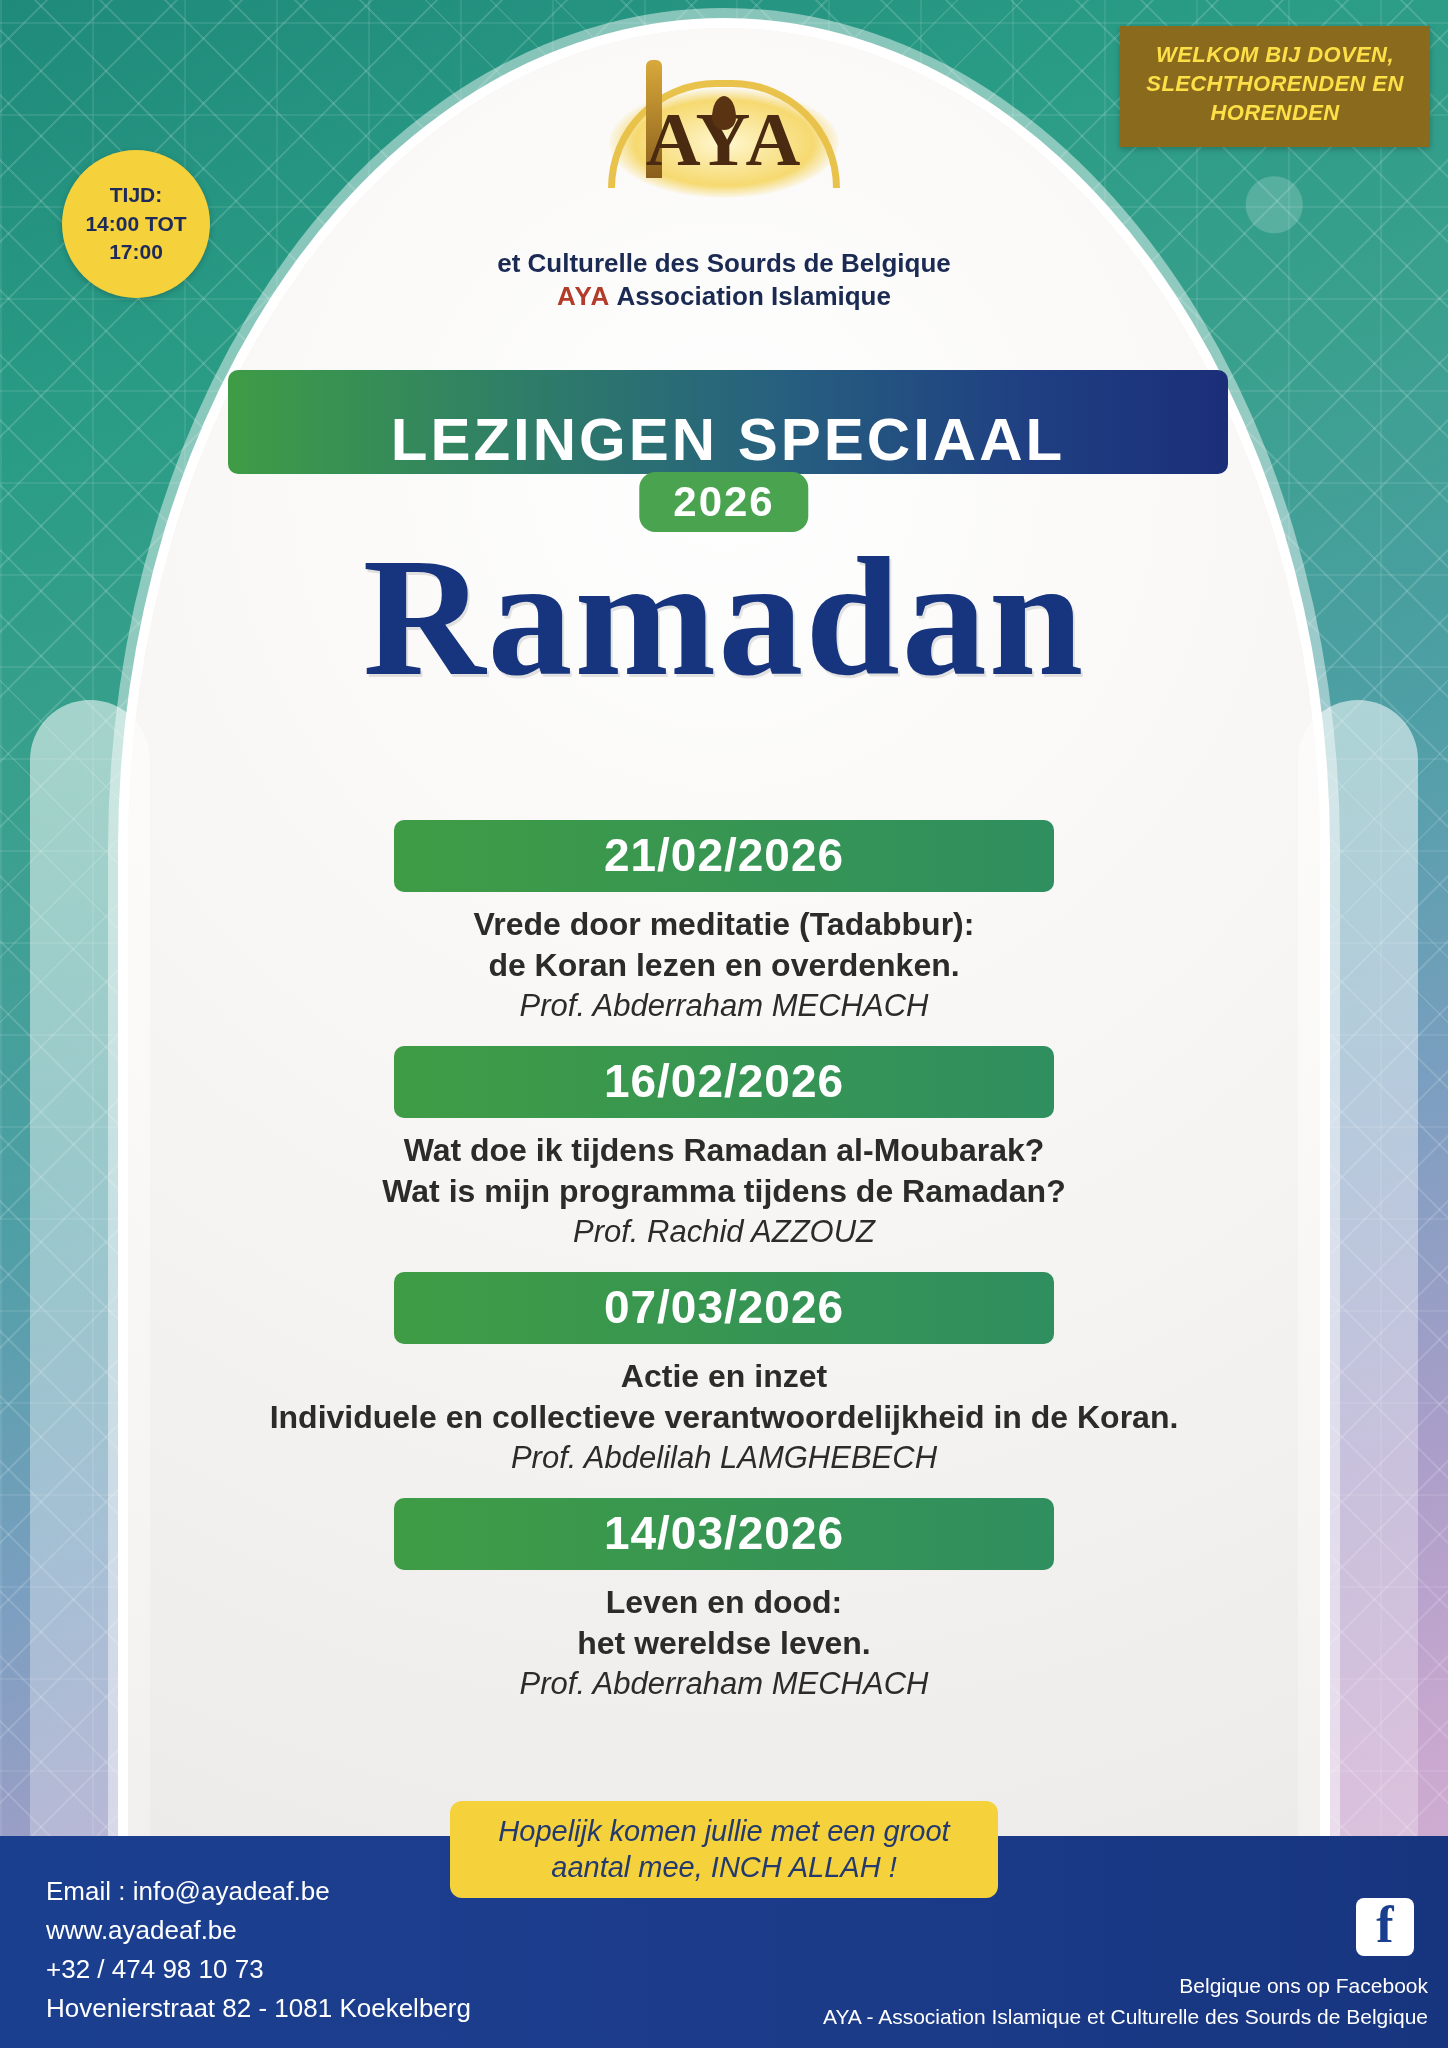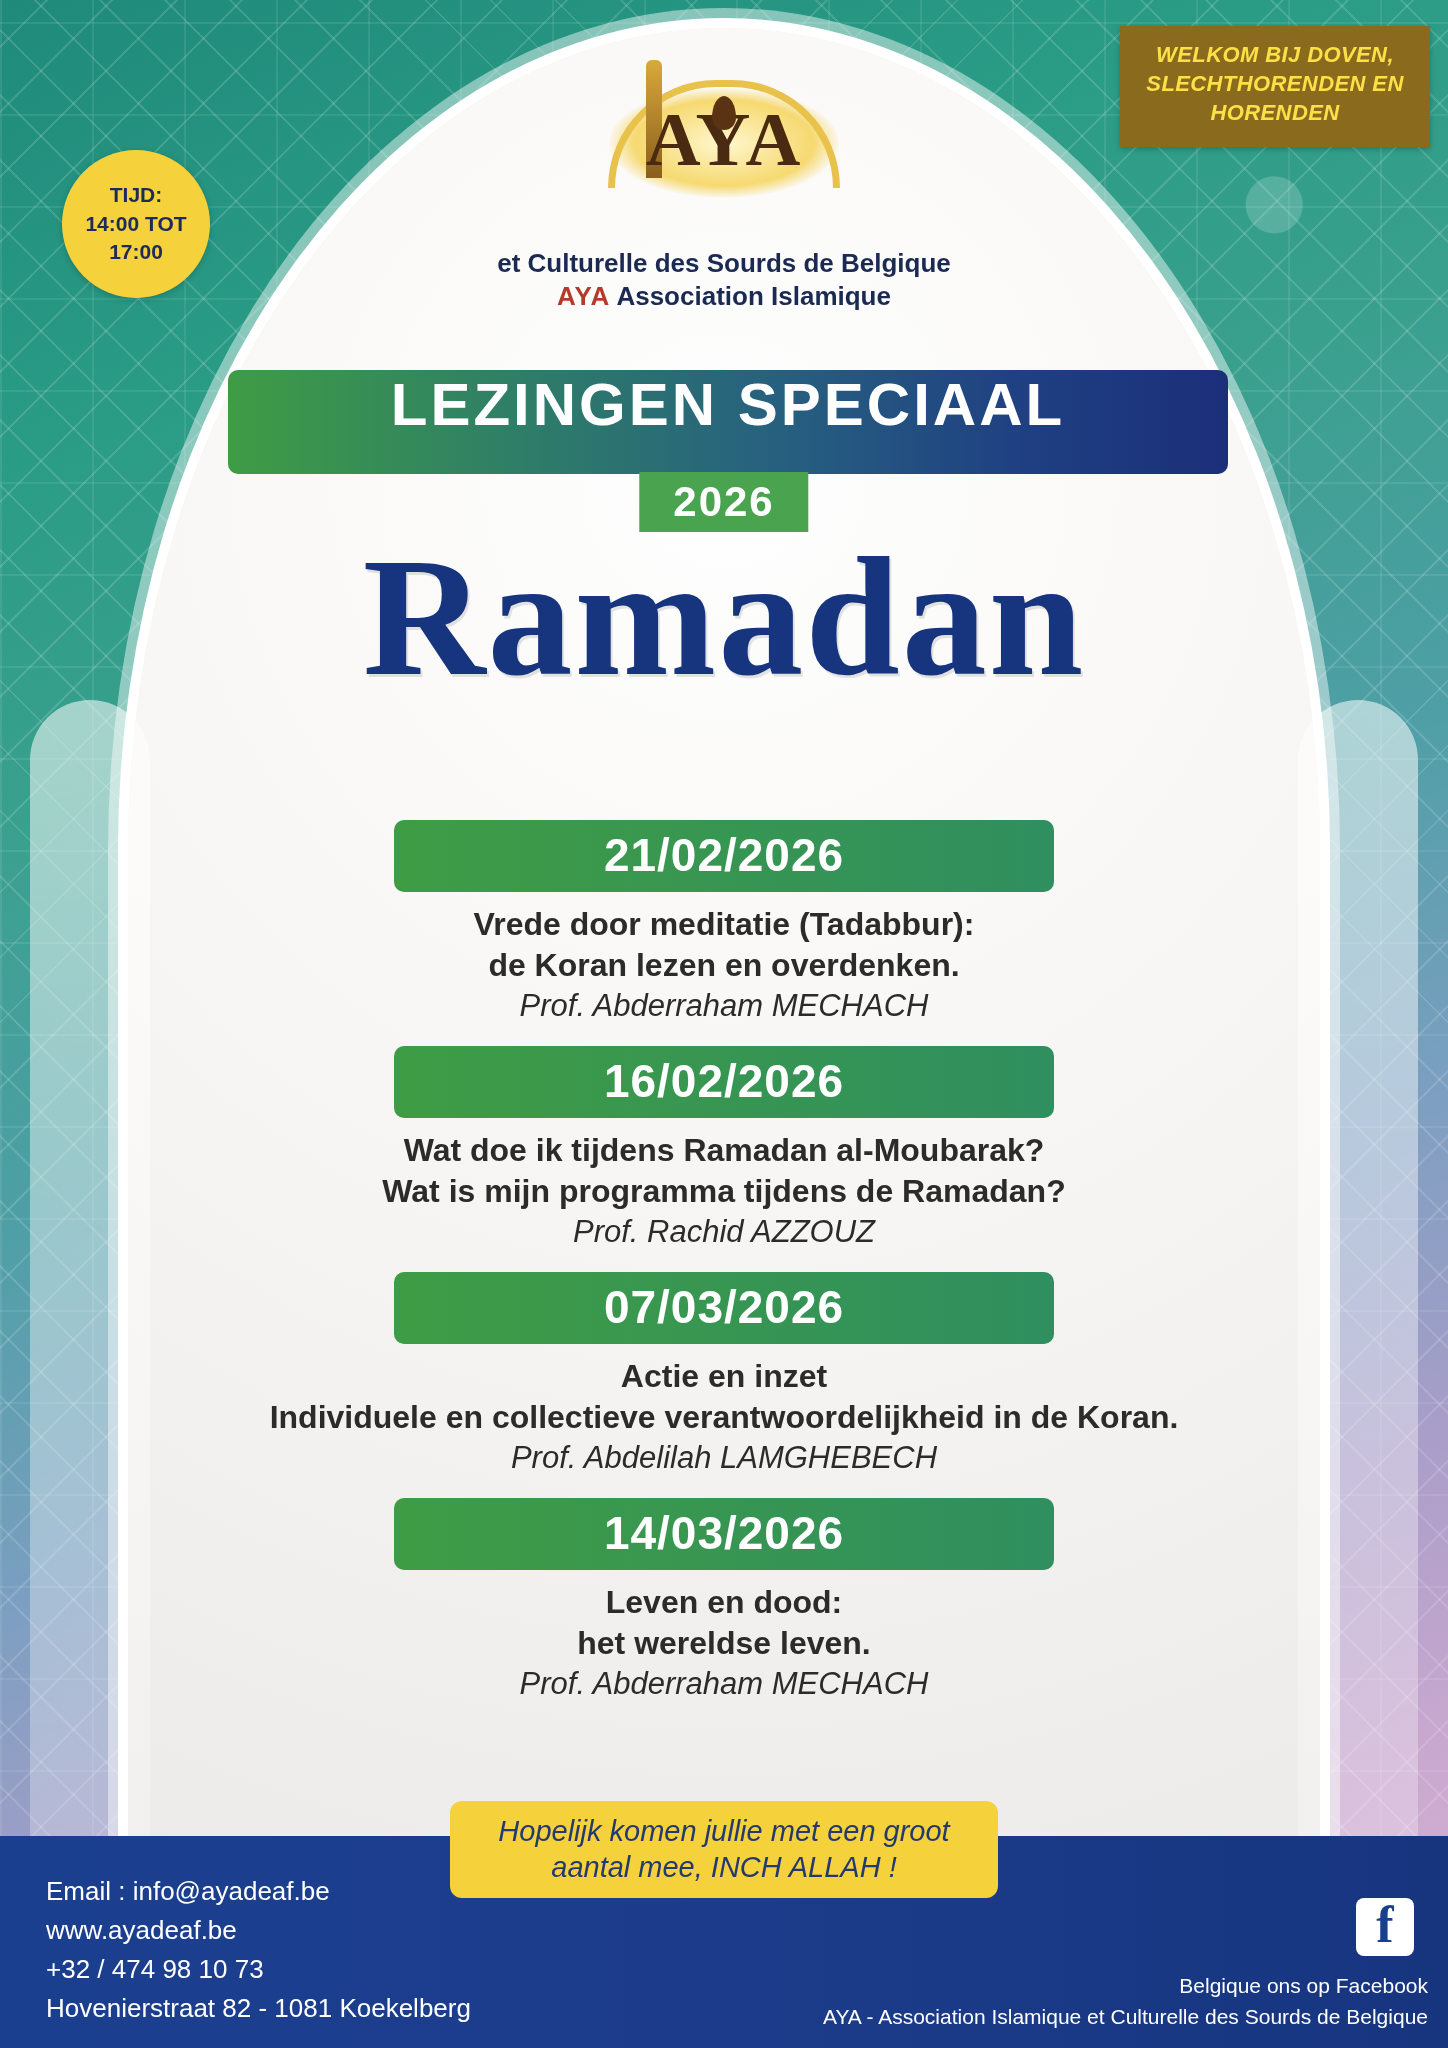--- a/index.html
+++ b/index.html
@@ -156,34 +156,34 @@
     line-height: 1.28;
   }
   .logo-text .aya-tag { color: #b33b2a; letter-spacing: 1px; }
 
   
   .title-banner {
     position: absolute; left: 228px; top: 370px;
     width: 1000px; height: 104px;
     border-radius: 10px;
     background: linear-gradient(90deg, #3f9c45 0%, #2f7f66 28%, #27607f 55%, #1f3f82 80%, #1b2f79 100%);
-    display: flex; align-items: flex-start; justify-content: center;
+    display: flex; align-items: flex-end; justify-content: center;
     z-index: 5;
   }
   .title-banner span {
     color: #ffffff;
     font-weight: bold;
     font-size: 60px;
     letter-spacing: 3px;
   }
   .year-chip {
     position: absolute; left: 50%; transform: translateX(-50%); top: 472px;
     background: #4aa34f;
     color: #fff;
-    border-radius: 0;
+    border-radius: 16px;
     padding: 6px 34px;
     font-size: 42px;
     font-weight: bold;
     letter-spacing: 2px;
     z-index: 5;
   }
   .ramadan {
     position: absolute; left: 0; right: 0; top: 520px;
     text-align: center;
     font-family: "Liberation Serif", serif;

